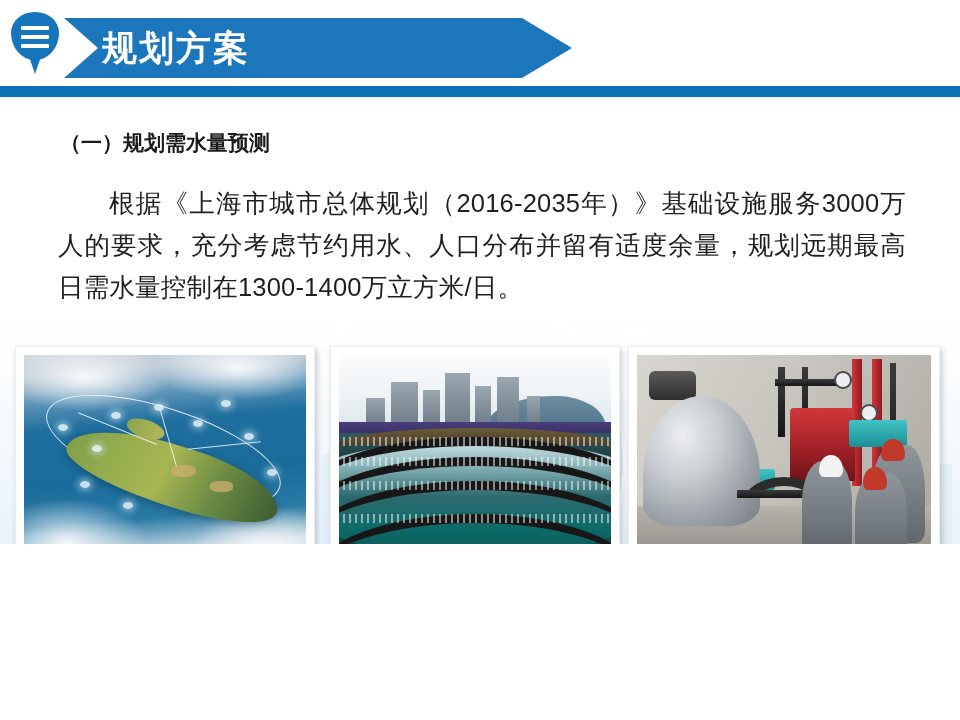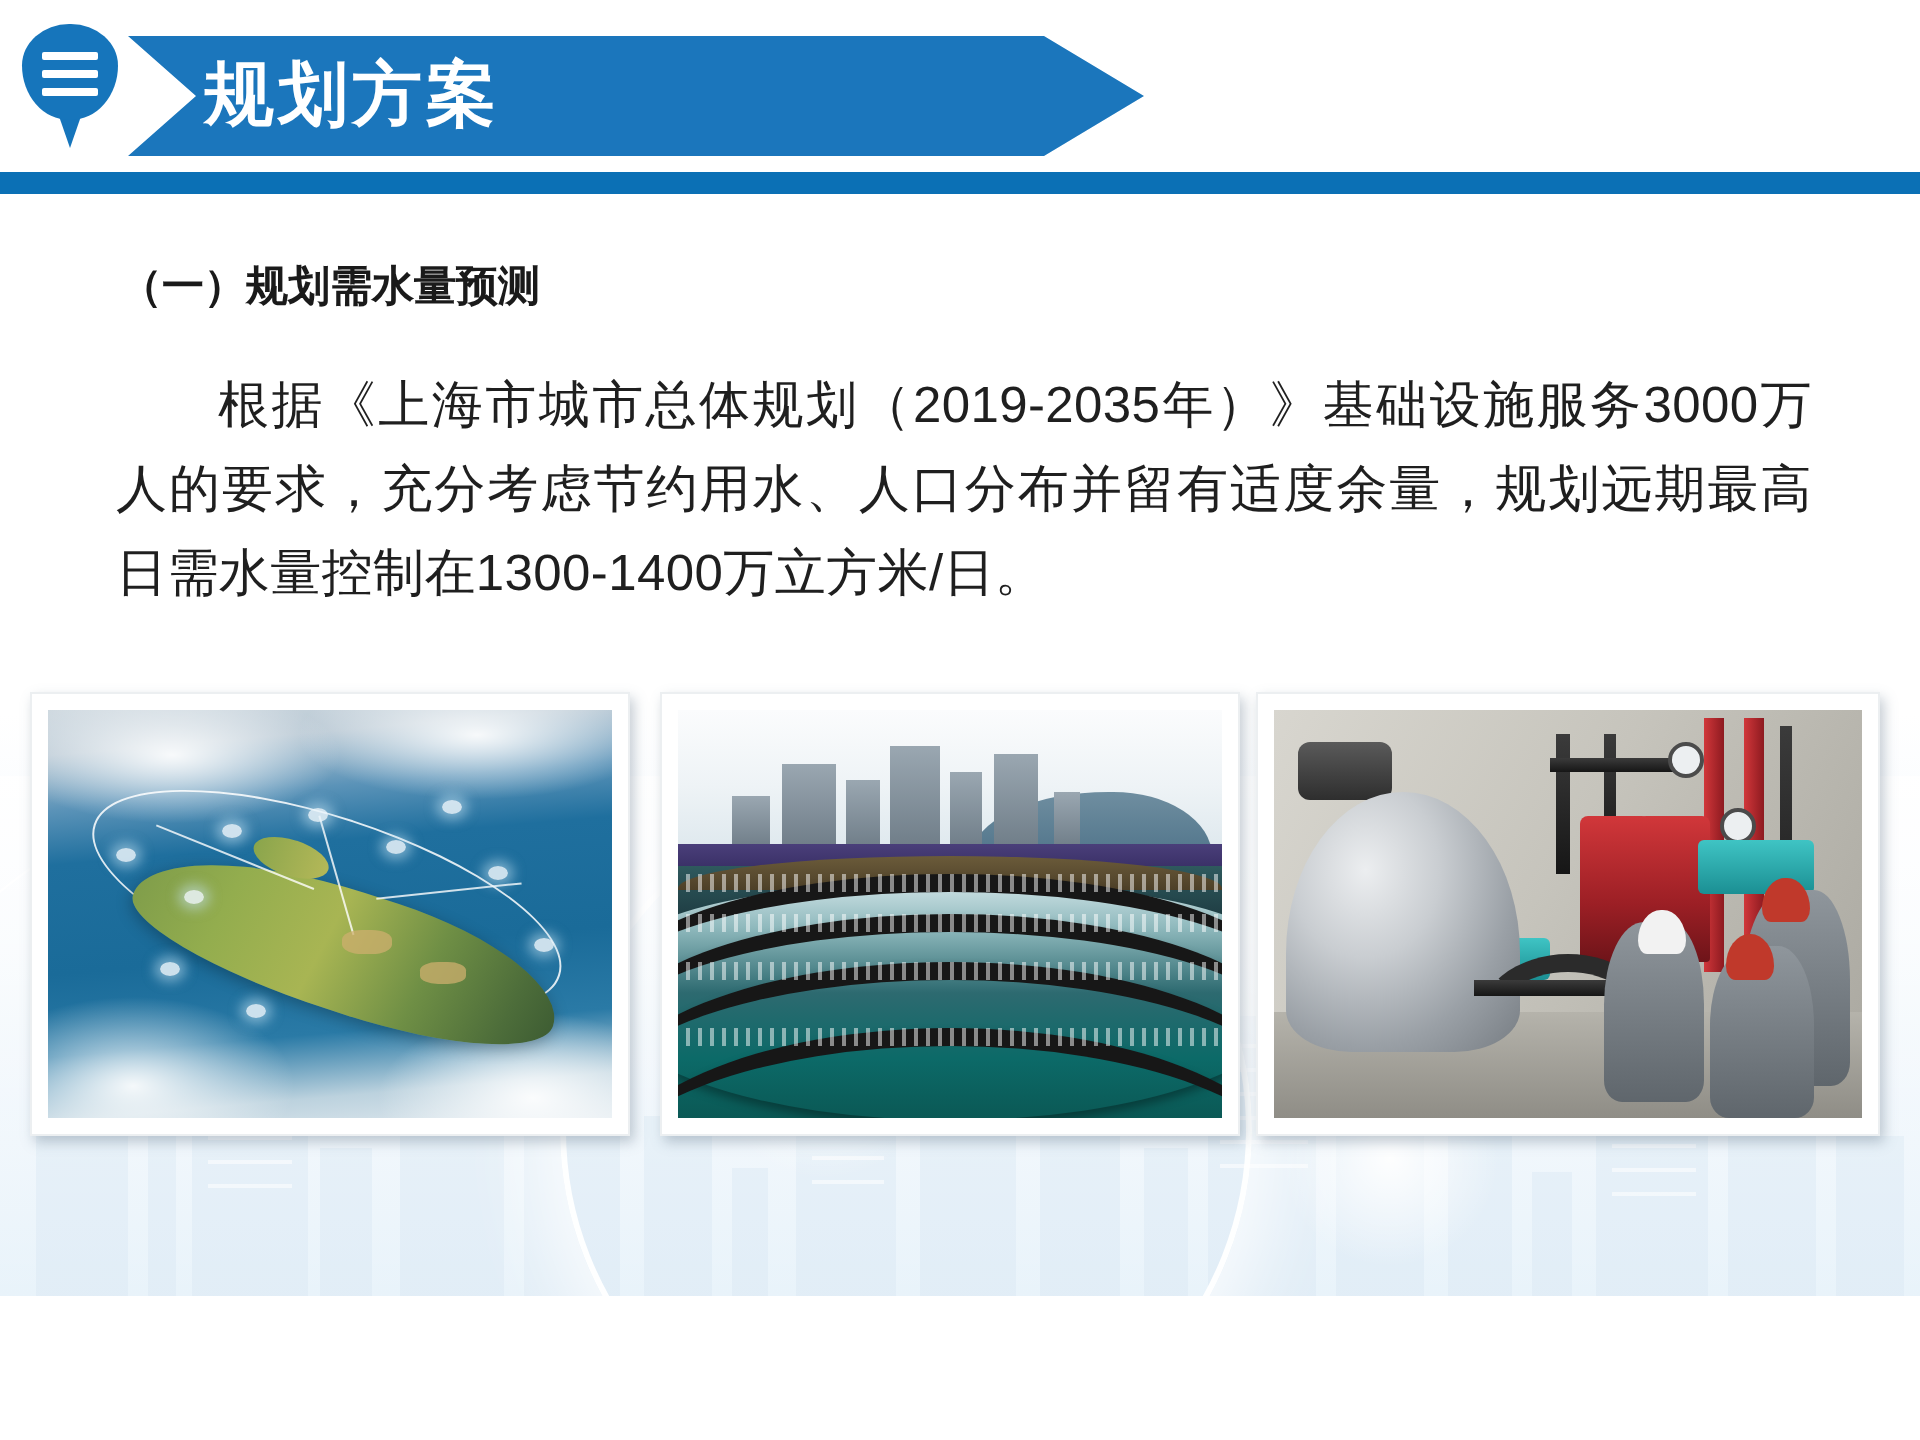--- a/index.html
+++ b/index.html
@@ -10,21 +10,21 @@
     width: 960px;
     height: 720px;
     overflow: hidden;
     font-family: "Liberation Sans", "DejaVu Sans", sans-serif;
     background: #ffffff;
   }
 
   #slide {
     position: relative;
     width: 960px;
-    height: 648px;
+    height: 544px;
     background: linear-gradient(180deg, #ffffff 0%, #ffffff 55%, #f4f9fd 72%, #e8f2fa 88%, #dfeef8 100%);
     overflow: hidden;
   }
 
   
   .bg-skyline {
     position: absolute;
     left: 0;
     bottom: 0;
     width: 960px;
@@ -494,21 +494,21 @@
     </div>
 
     <div class="banner"></div>
     <div class="banner-title">规划方案</div>
 
     <div class="header-rule"></div>
   </div>
 
   <div class="section-title">（一）规划需水量预测</div>
 
-  <div class="para">根据《上海市城市总体规划（2019-2035年）》基础设施服务3000万人的要求，充分考虑节约用水、人口分布并留有适度余量，规划远期最高日需水量控制在1300-1400万立方米/日。</div>
+  <div class="para">根据《上海市城市总体规划（2016-2035年）》基础设施服务3000万人的要求，充分考虑节约用水、人口分布并留有适度余量，规划远期最高日需水量控制在1300-1400万立方米/日。</div>
 
   <div class="photos">
 
     <div class="photo-frame f1">
       <div class="photo ph-island">
         <div class="isl-cloud" style="left:-8%;  top:-6%;  width:60%; height:34%;"></div>
         <div class="isl-cloud" style="left:44%;  top:-10%; width:64%; height:32%;"></div>
         <div class="isl-cloud" style="left:-14%; top:70%;  width:58%; height:44%;"></div>
         <div class="isl-cloud" style="left:58%;  top:74%;  width:56%; height:42%;"></div>
         <div class="isl-ring"></div>

